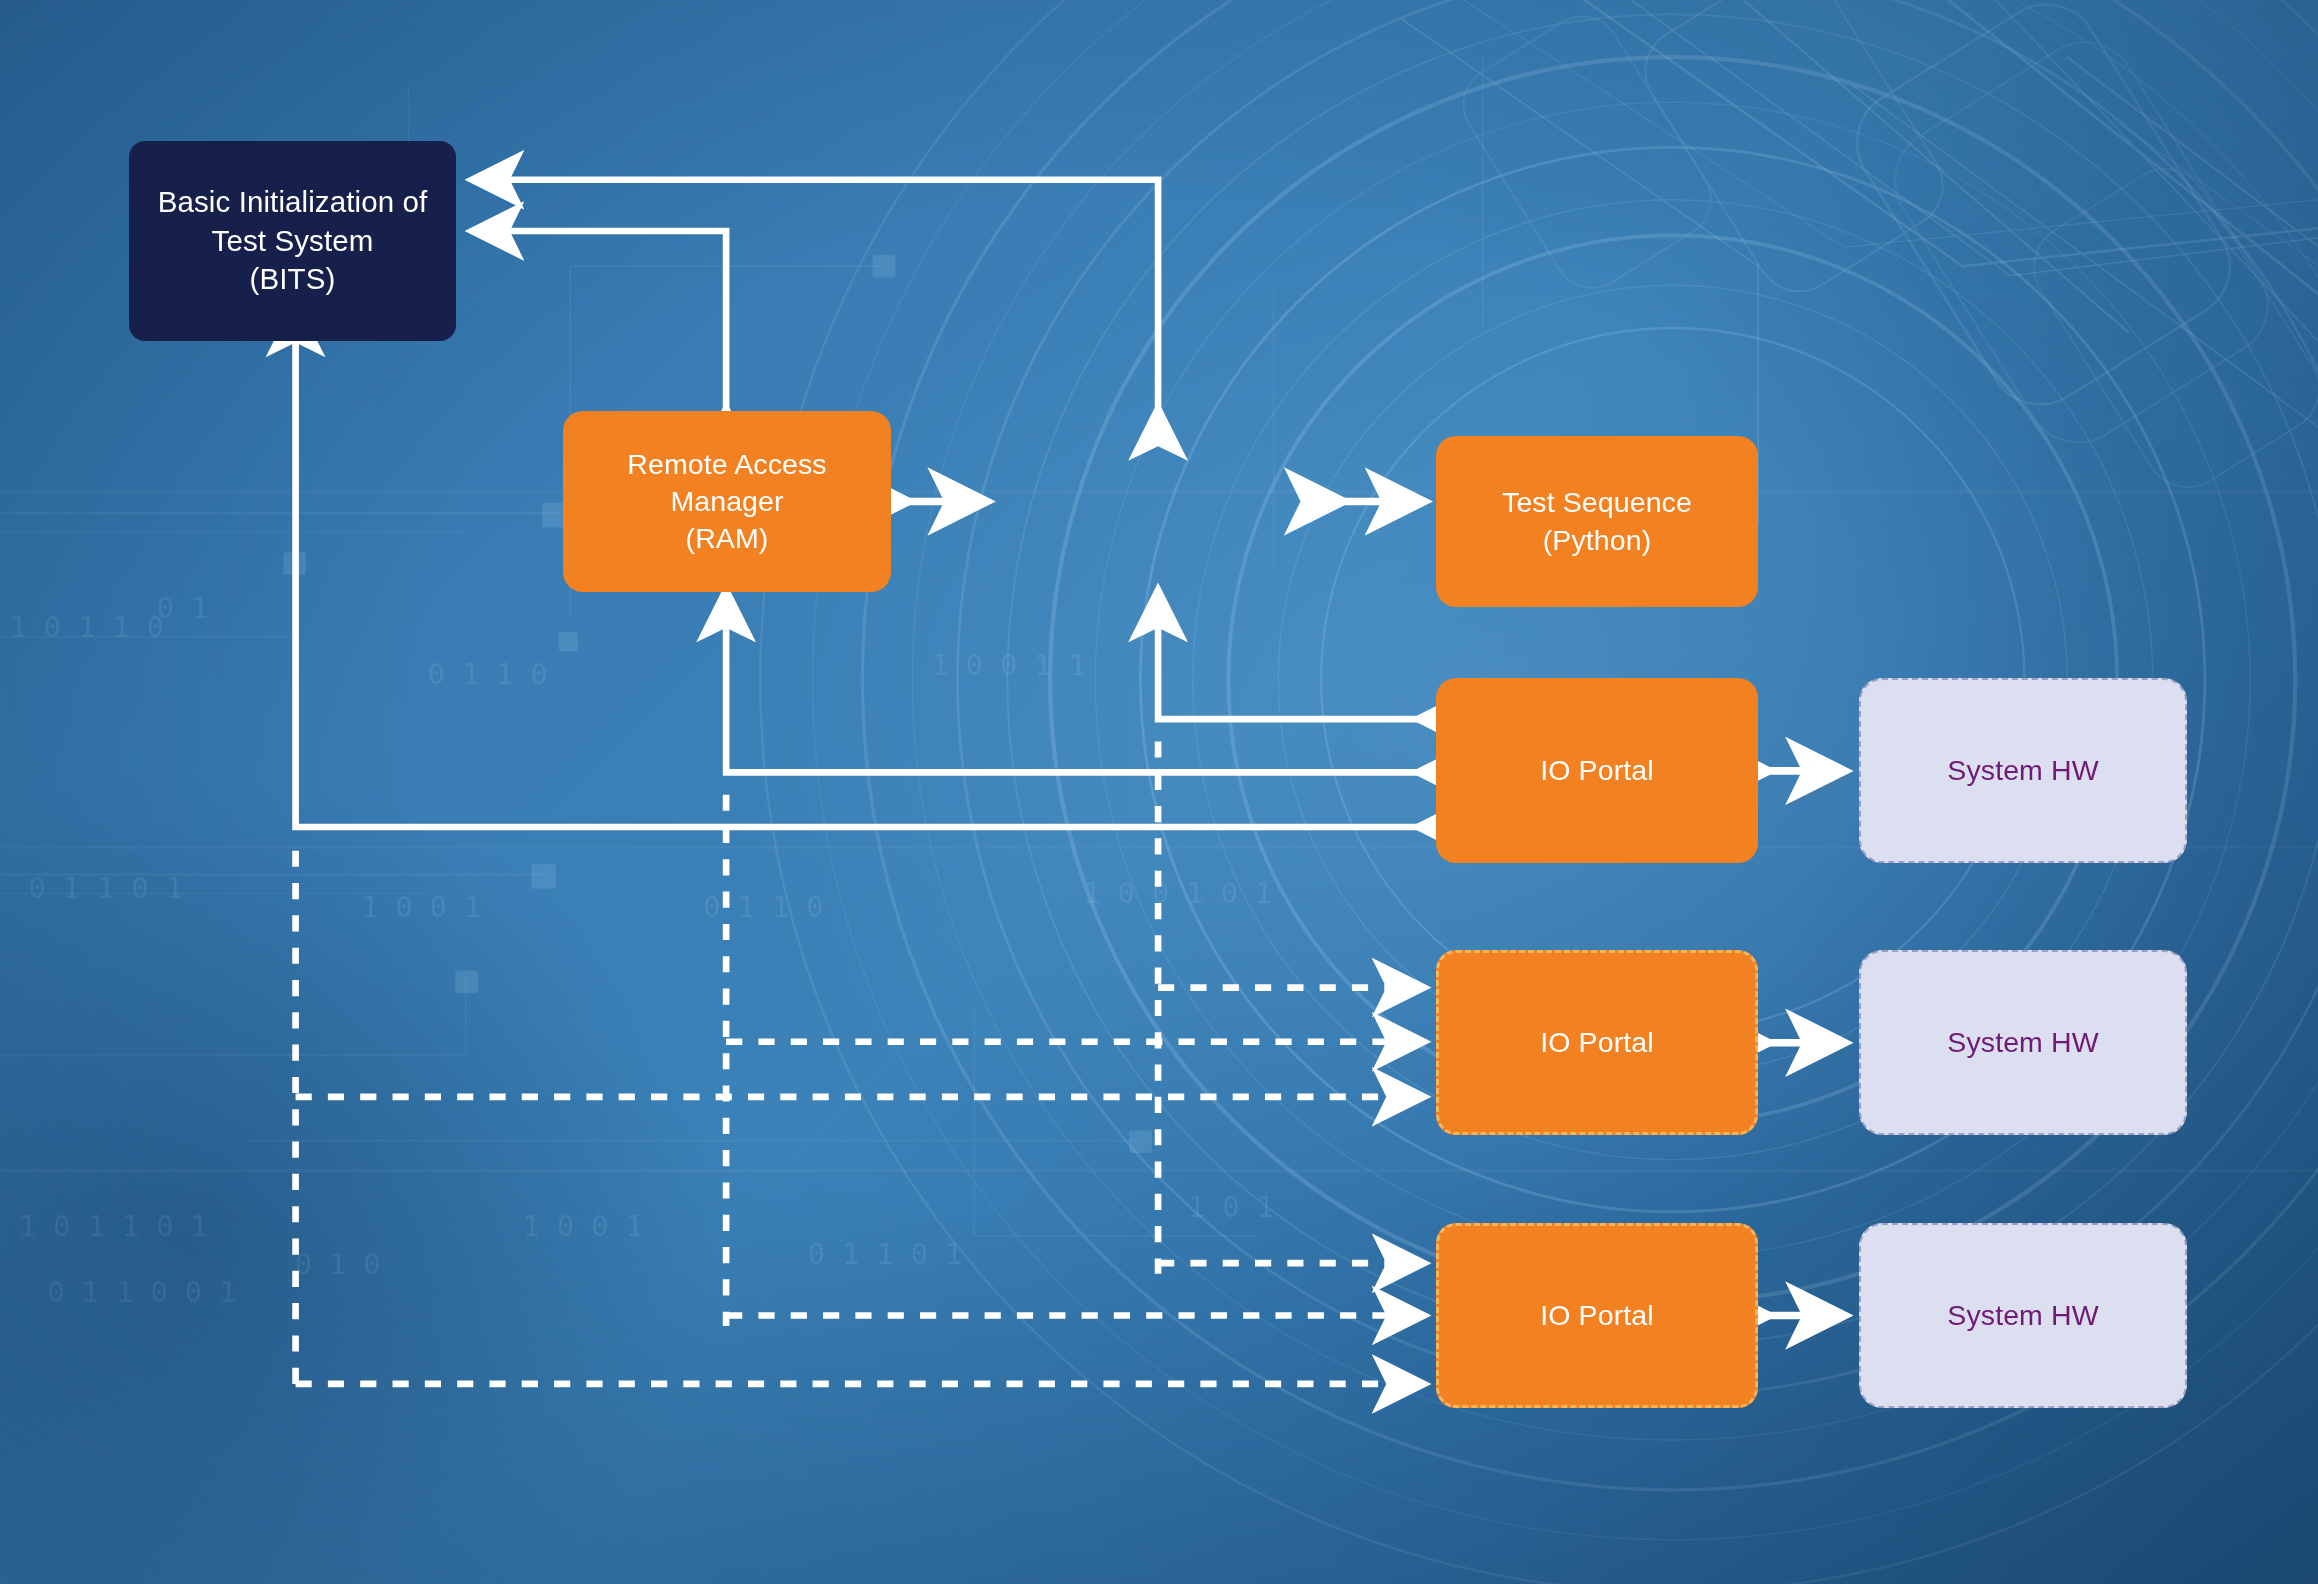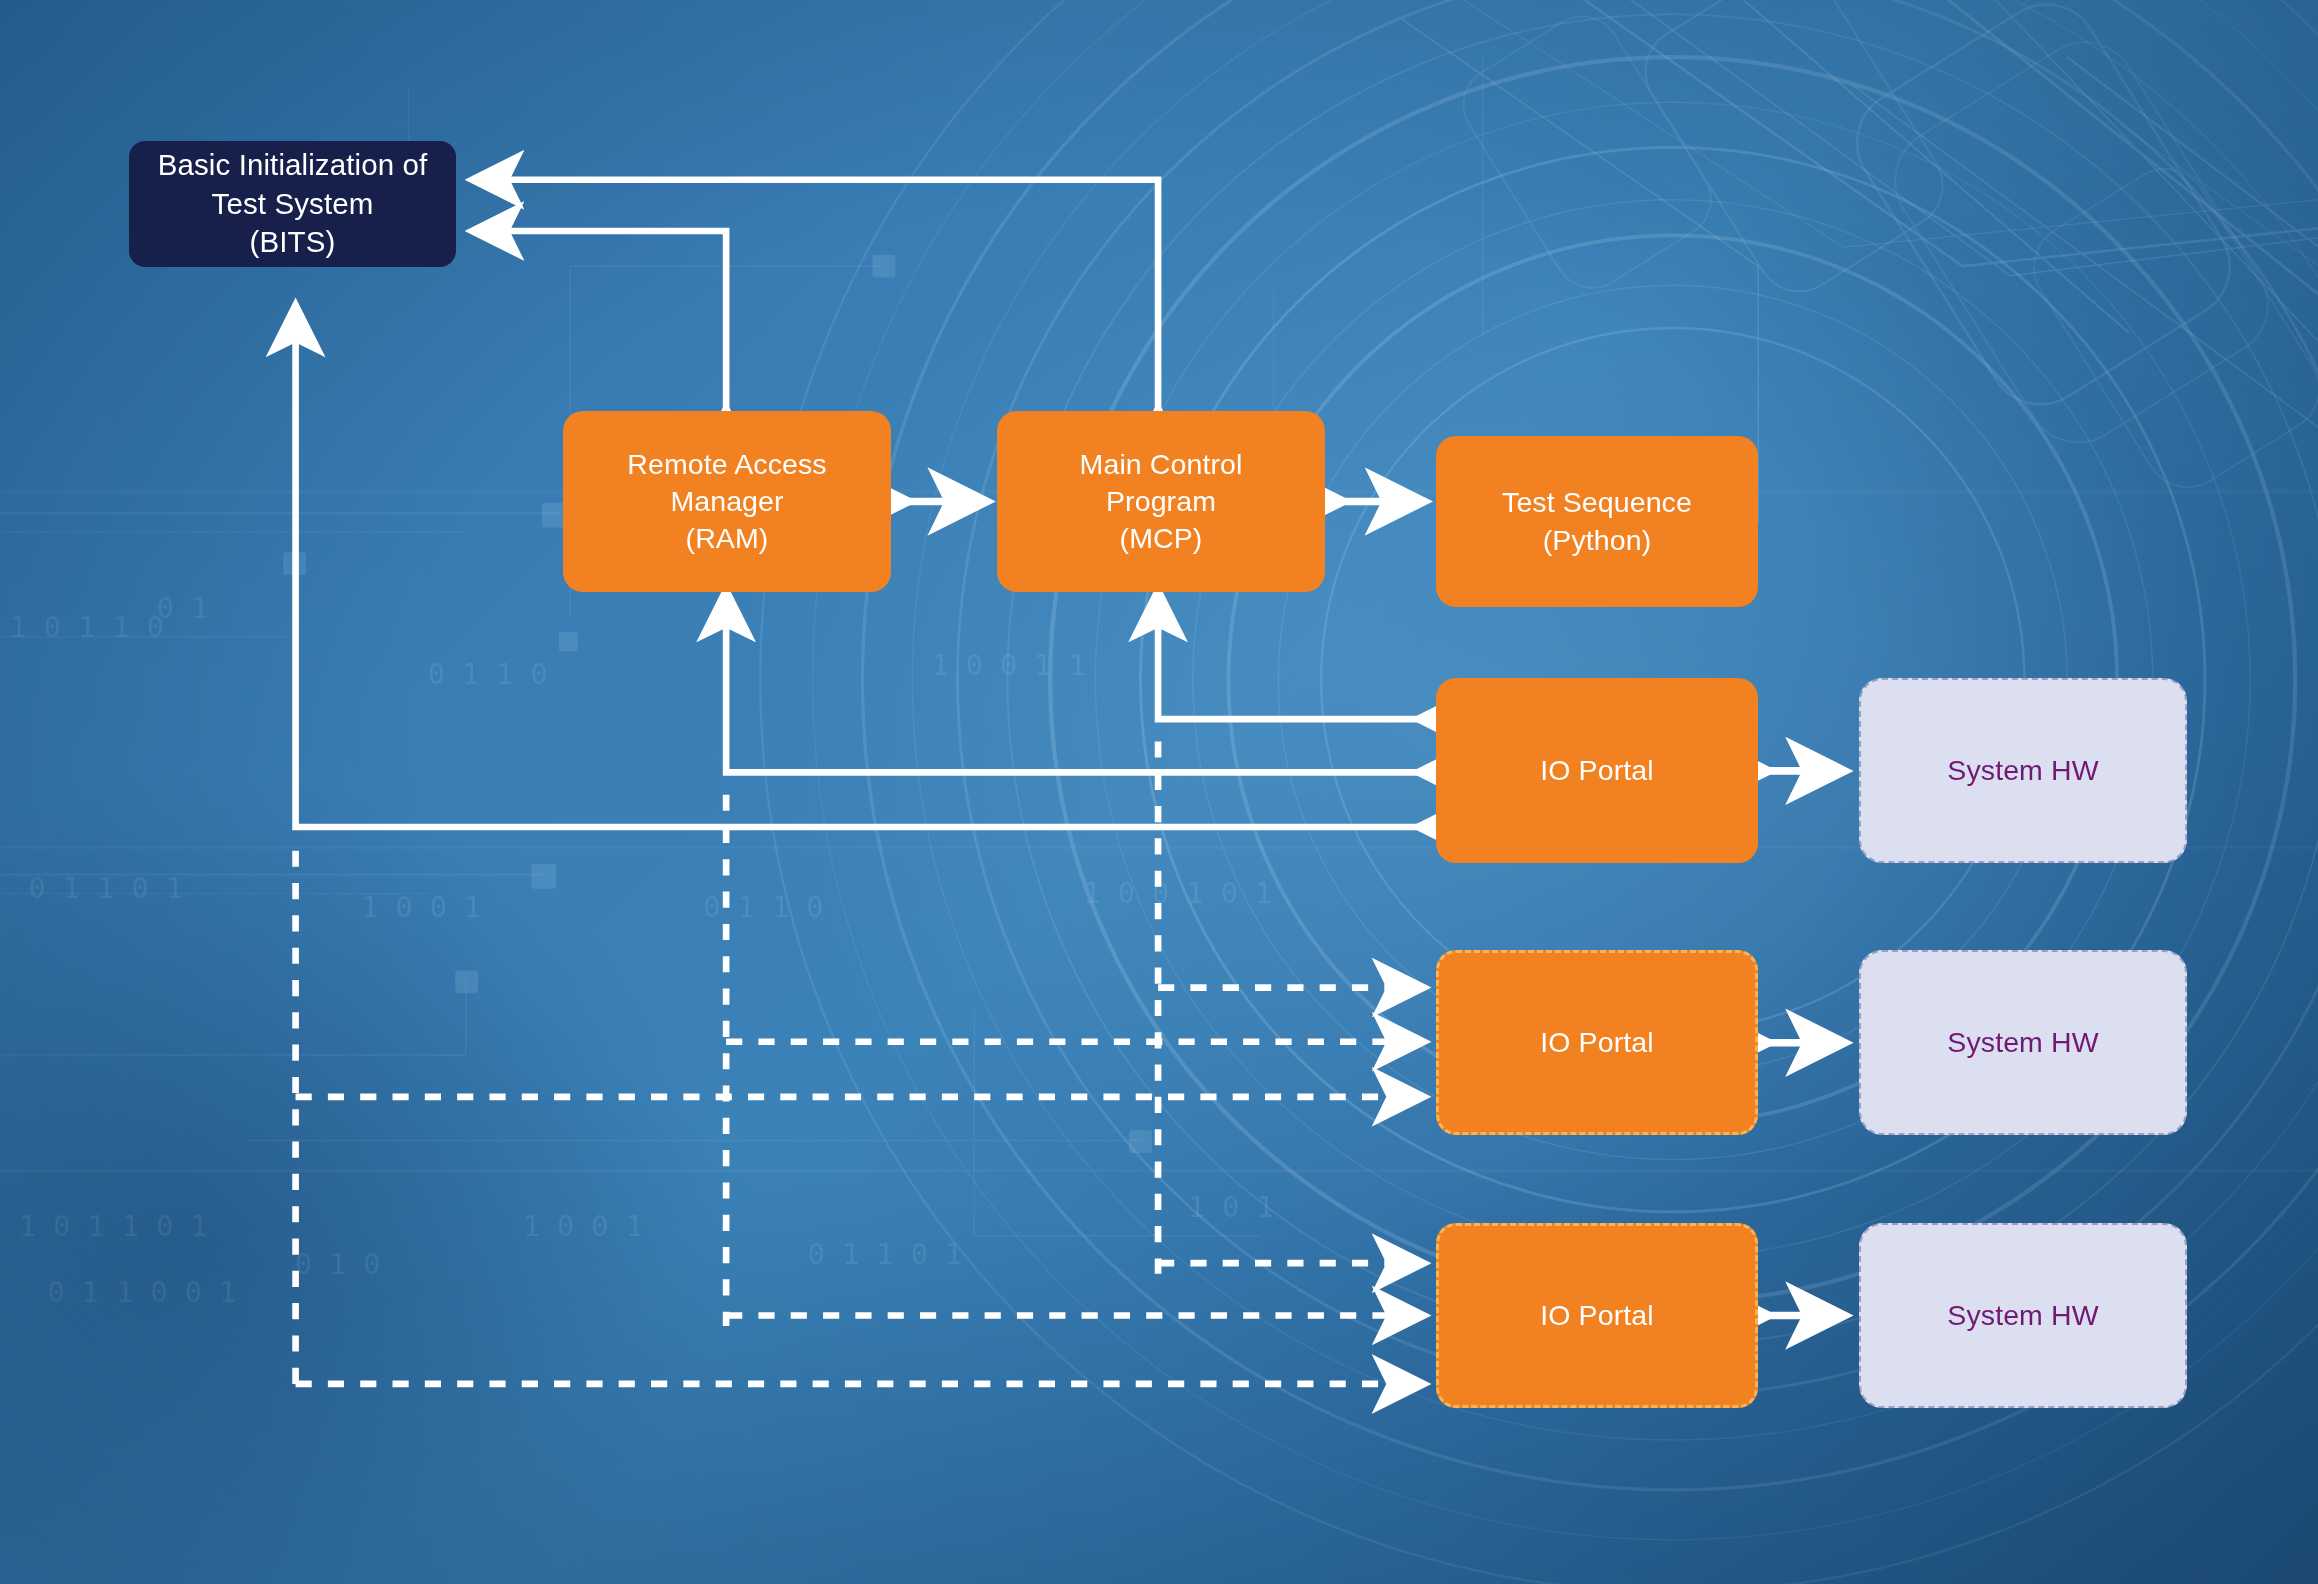--- a/index.html
+++ b/index.html
@@ -176,37 +176,32 @@
 
     <path class="arrow-line" stroke-width="14" stroke-dasharray="34 34" marker-end="url(#ah)" d="M2437 2658 L2990 2658"></path>
     <path class="arrow-line" stroke-width="14" stroke-dasharray="34 34" marker-end="url(#ah)" d="M1528 2768 L2990 2768"></path>
     <path class="arrow-line" stroke-width="14" stroke-dasharray="34 34" marker-end="url(#ah)" d="M622 2912 L2990 2912"></path>
 
     <path class="arrow-line" stroke-width="16" marker-start="url(#ah2)" marker-end="url(#ah)" d="M3715 1622 L3875 1622"></path>
     <path class="arrow-line" stroke-width="16" marker-start="url(#ah2)" marker-end="url(#ah)" d="M3715 2194 L3875 2194"></path>
     <path class="arrow-line" stroke-width="16" marker-start="url(#ah2)" marker-end="url(#ah)" d="M3715 2768 L3875 2768"></path>
   </svg>
 
-  <div class="node n-bits" style="left:129px;top:141px;width:327px;height:126px;">
+  <div class="node n-bits" style="left:129px;top:141px;width:327px;height:200px;">
     <span class="lbl">Basic Initialization of
 Test System
 (BITS)</span>
   </div>
 
   <div class="node n-orange" style="left:563px;top:411px;width:328px;height:181px;">
     <span class="lbl">Remote Access
 Manager
 (RAM)</span>
   </div>
 
-  <div class="node n-orange" style="left:997px;top:411px;width:328px;height:181px;">
-    <span class="lbl">Main Control
-Program
-(MCP)</span>
-  </div>
 
   <div class="node n-orange" style="left:1436px;top:436px;width:322px;height:171px;">
     <span class="lbl">Test Sequence
 (Python)</span>
   </div>
 
   <div class="node n-orange" style="left:1436px;top:678px;width:322px;height:185px;">
     <span class="lbl">IO Portal</span>
   </div>
 

